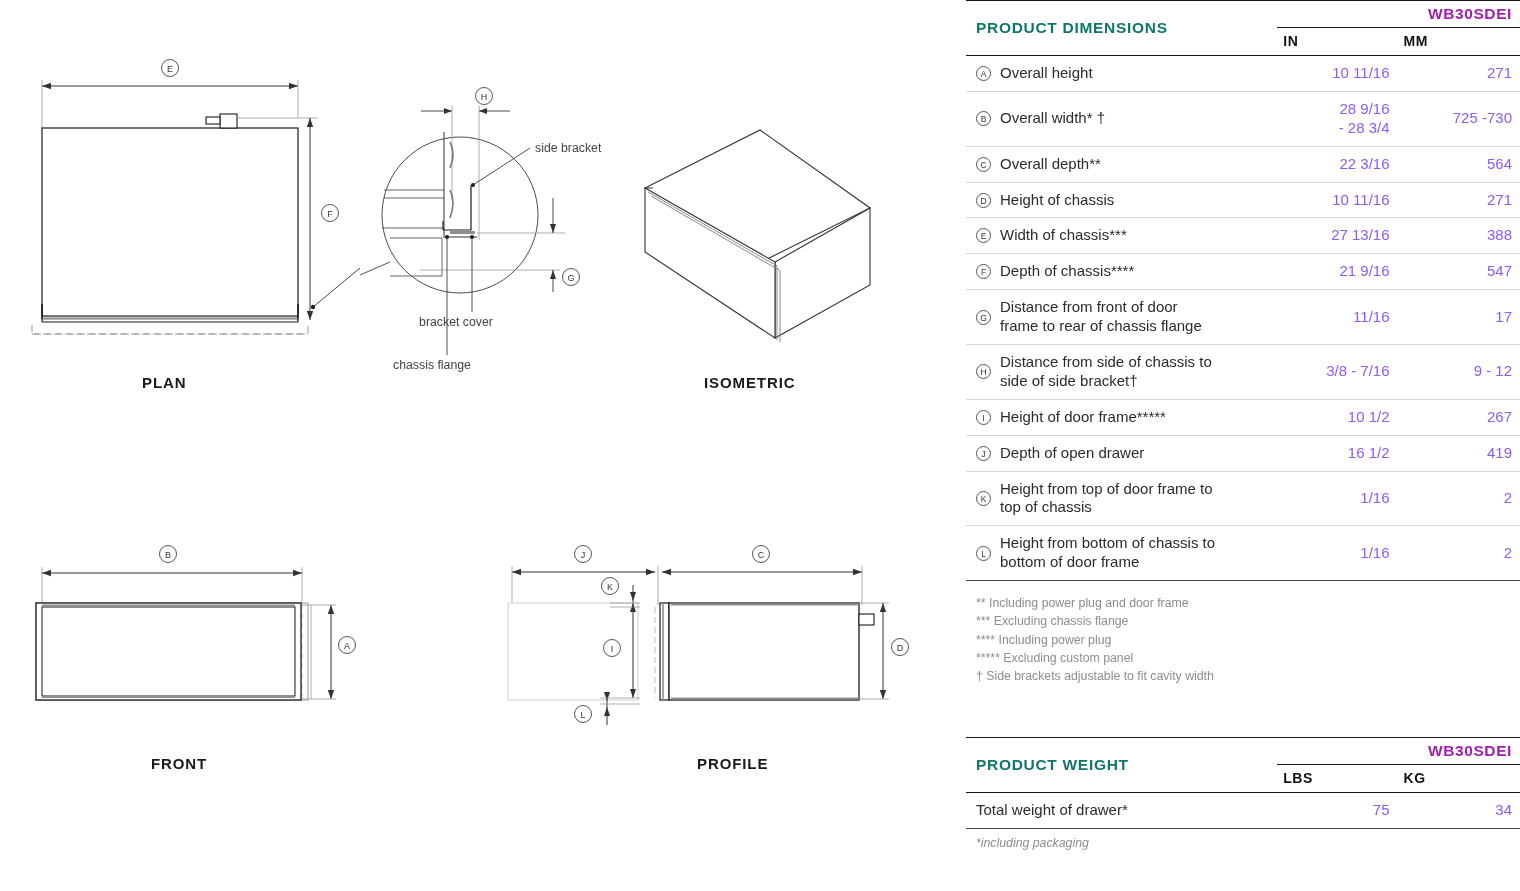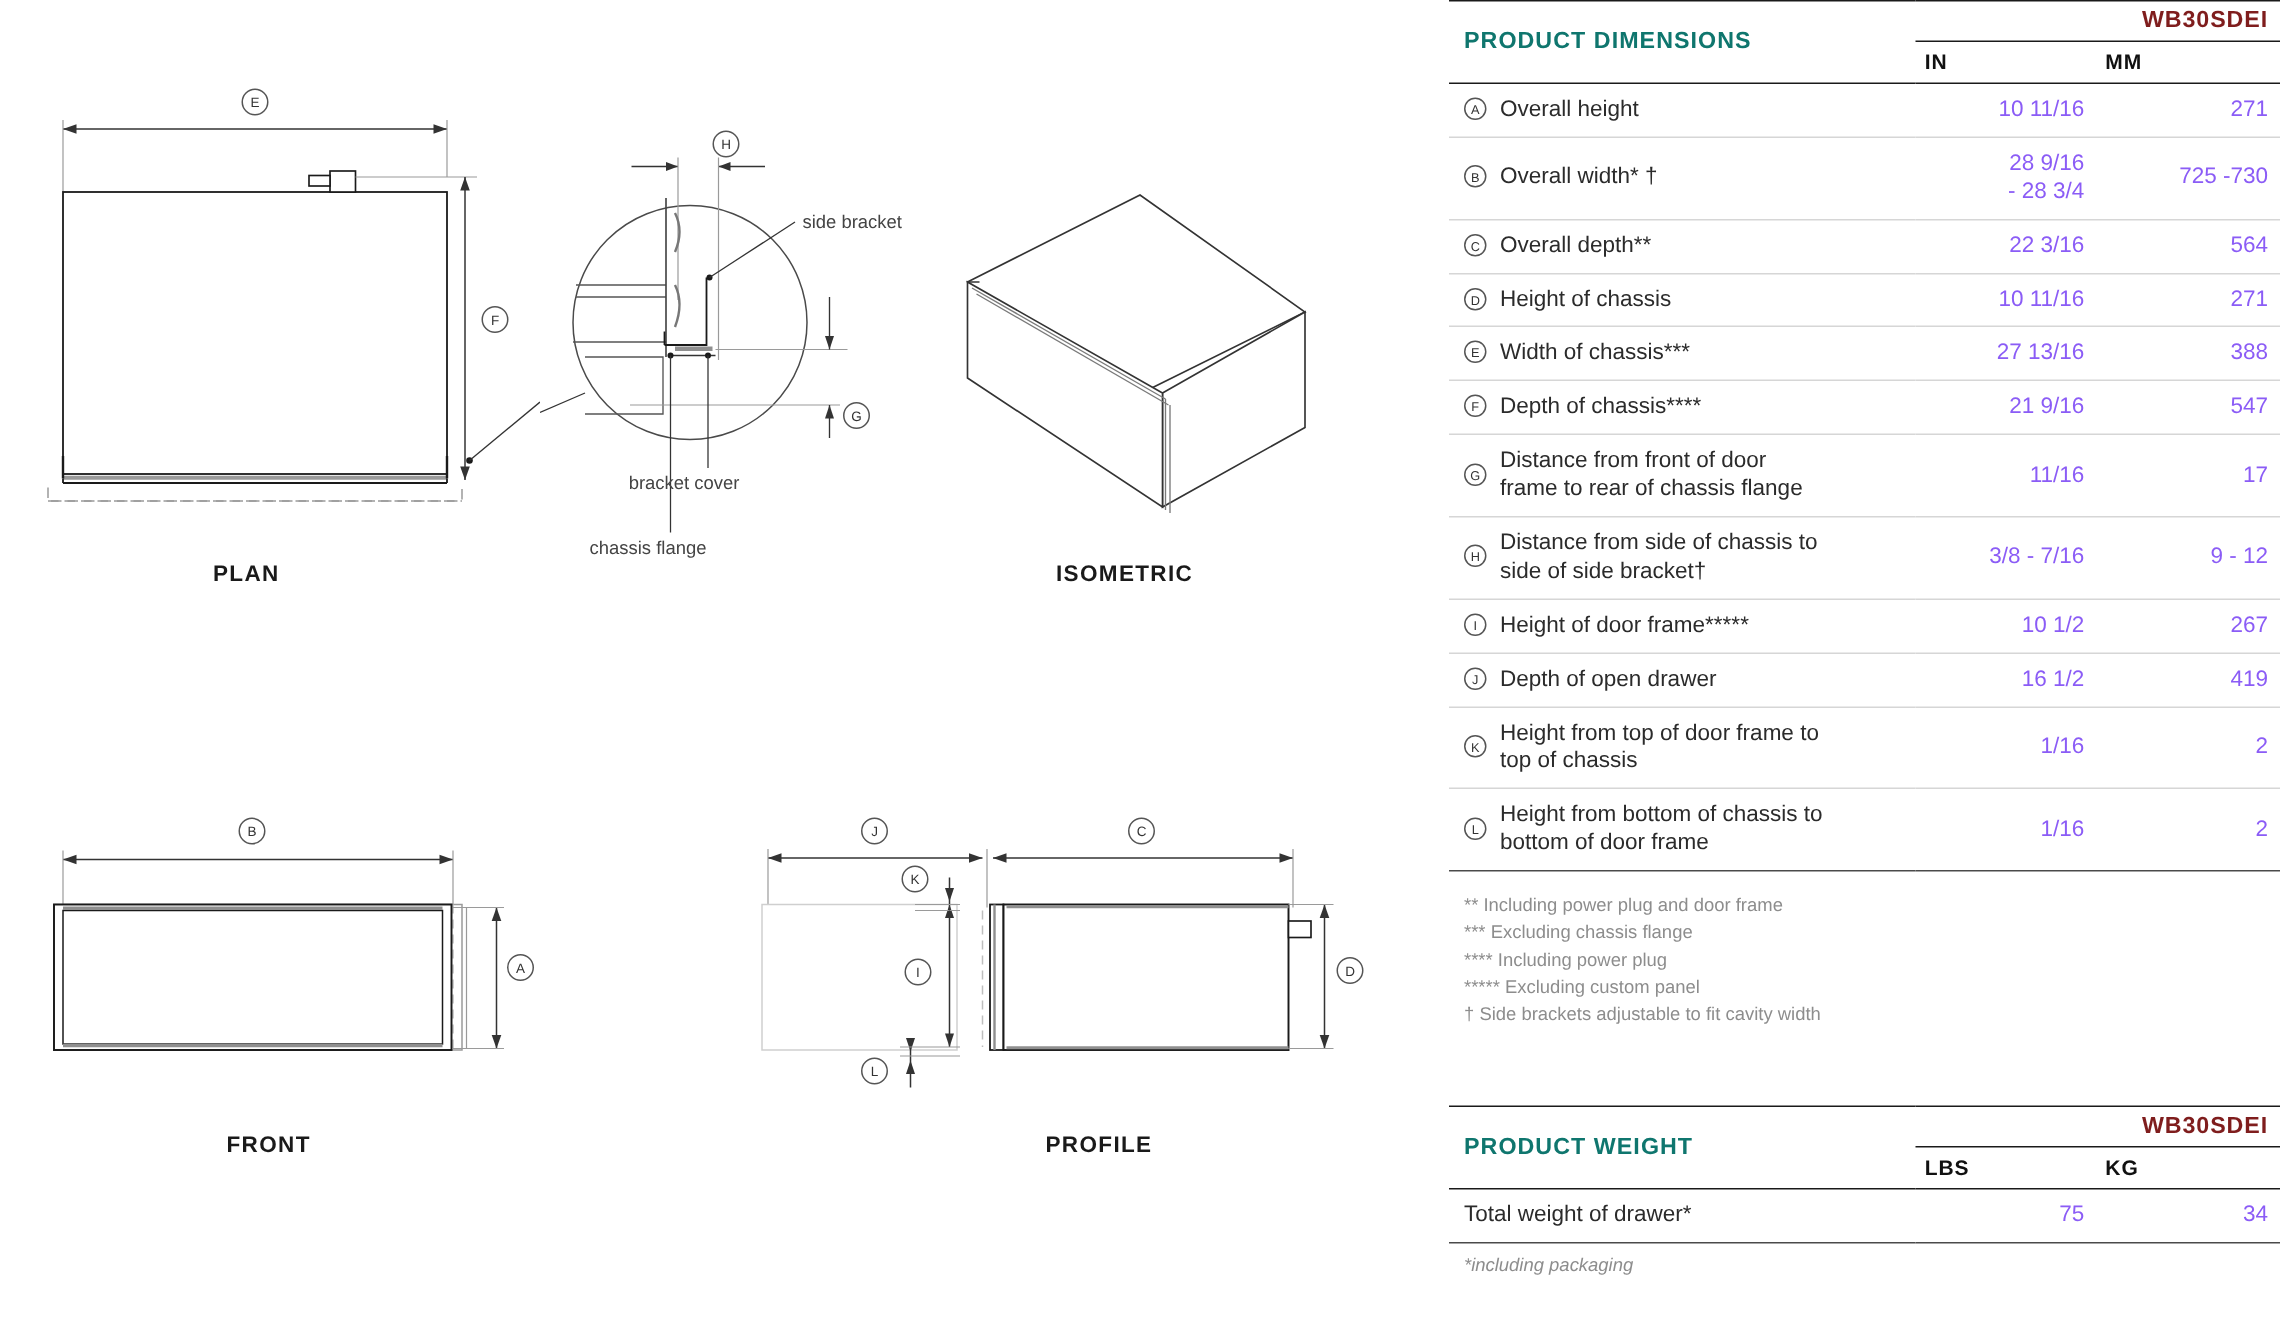--- a/index.html
+++ b/index.html
@@ -54,21 +54,21 @@
     font-weight: 700;
     letter-spacing: 0.7px;
     color: #0f766e;
     vertical-align: middle;
     padding: 6px 8px 6px 10px;
   }
   .model-cell {
     font-size: 15.5px;
     font-weight: 700;
     letter-spacing: 0.6px;
-    color: #7f1d1d;
+    color: #a21caf;
     text-align: right;
     padding: 4px 8px 4px 6px;
     vertical-align: bottom;
   }
   .unit-cell {
     font-size: 14px;
     font-weight: 700;
     letter-spacing: 0.6px;
     color: #111;
     text-align: left;

